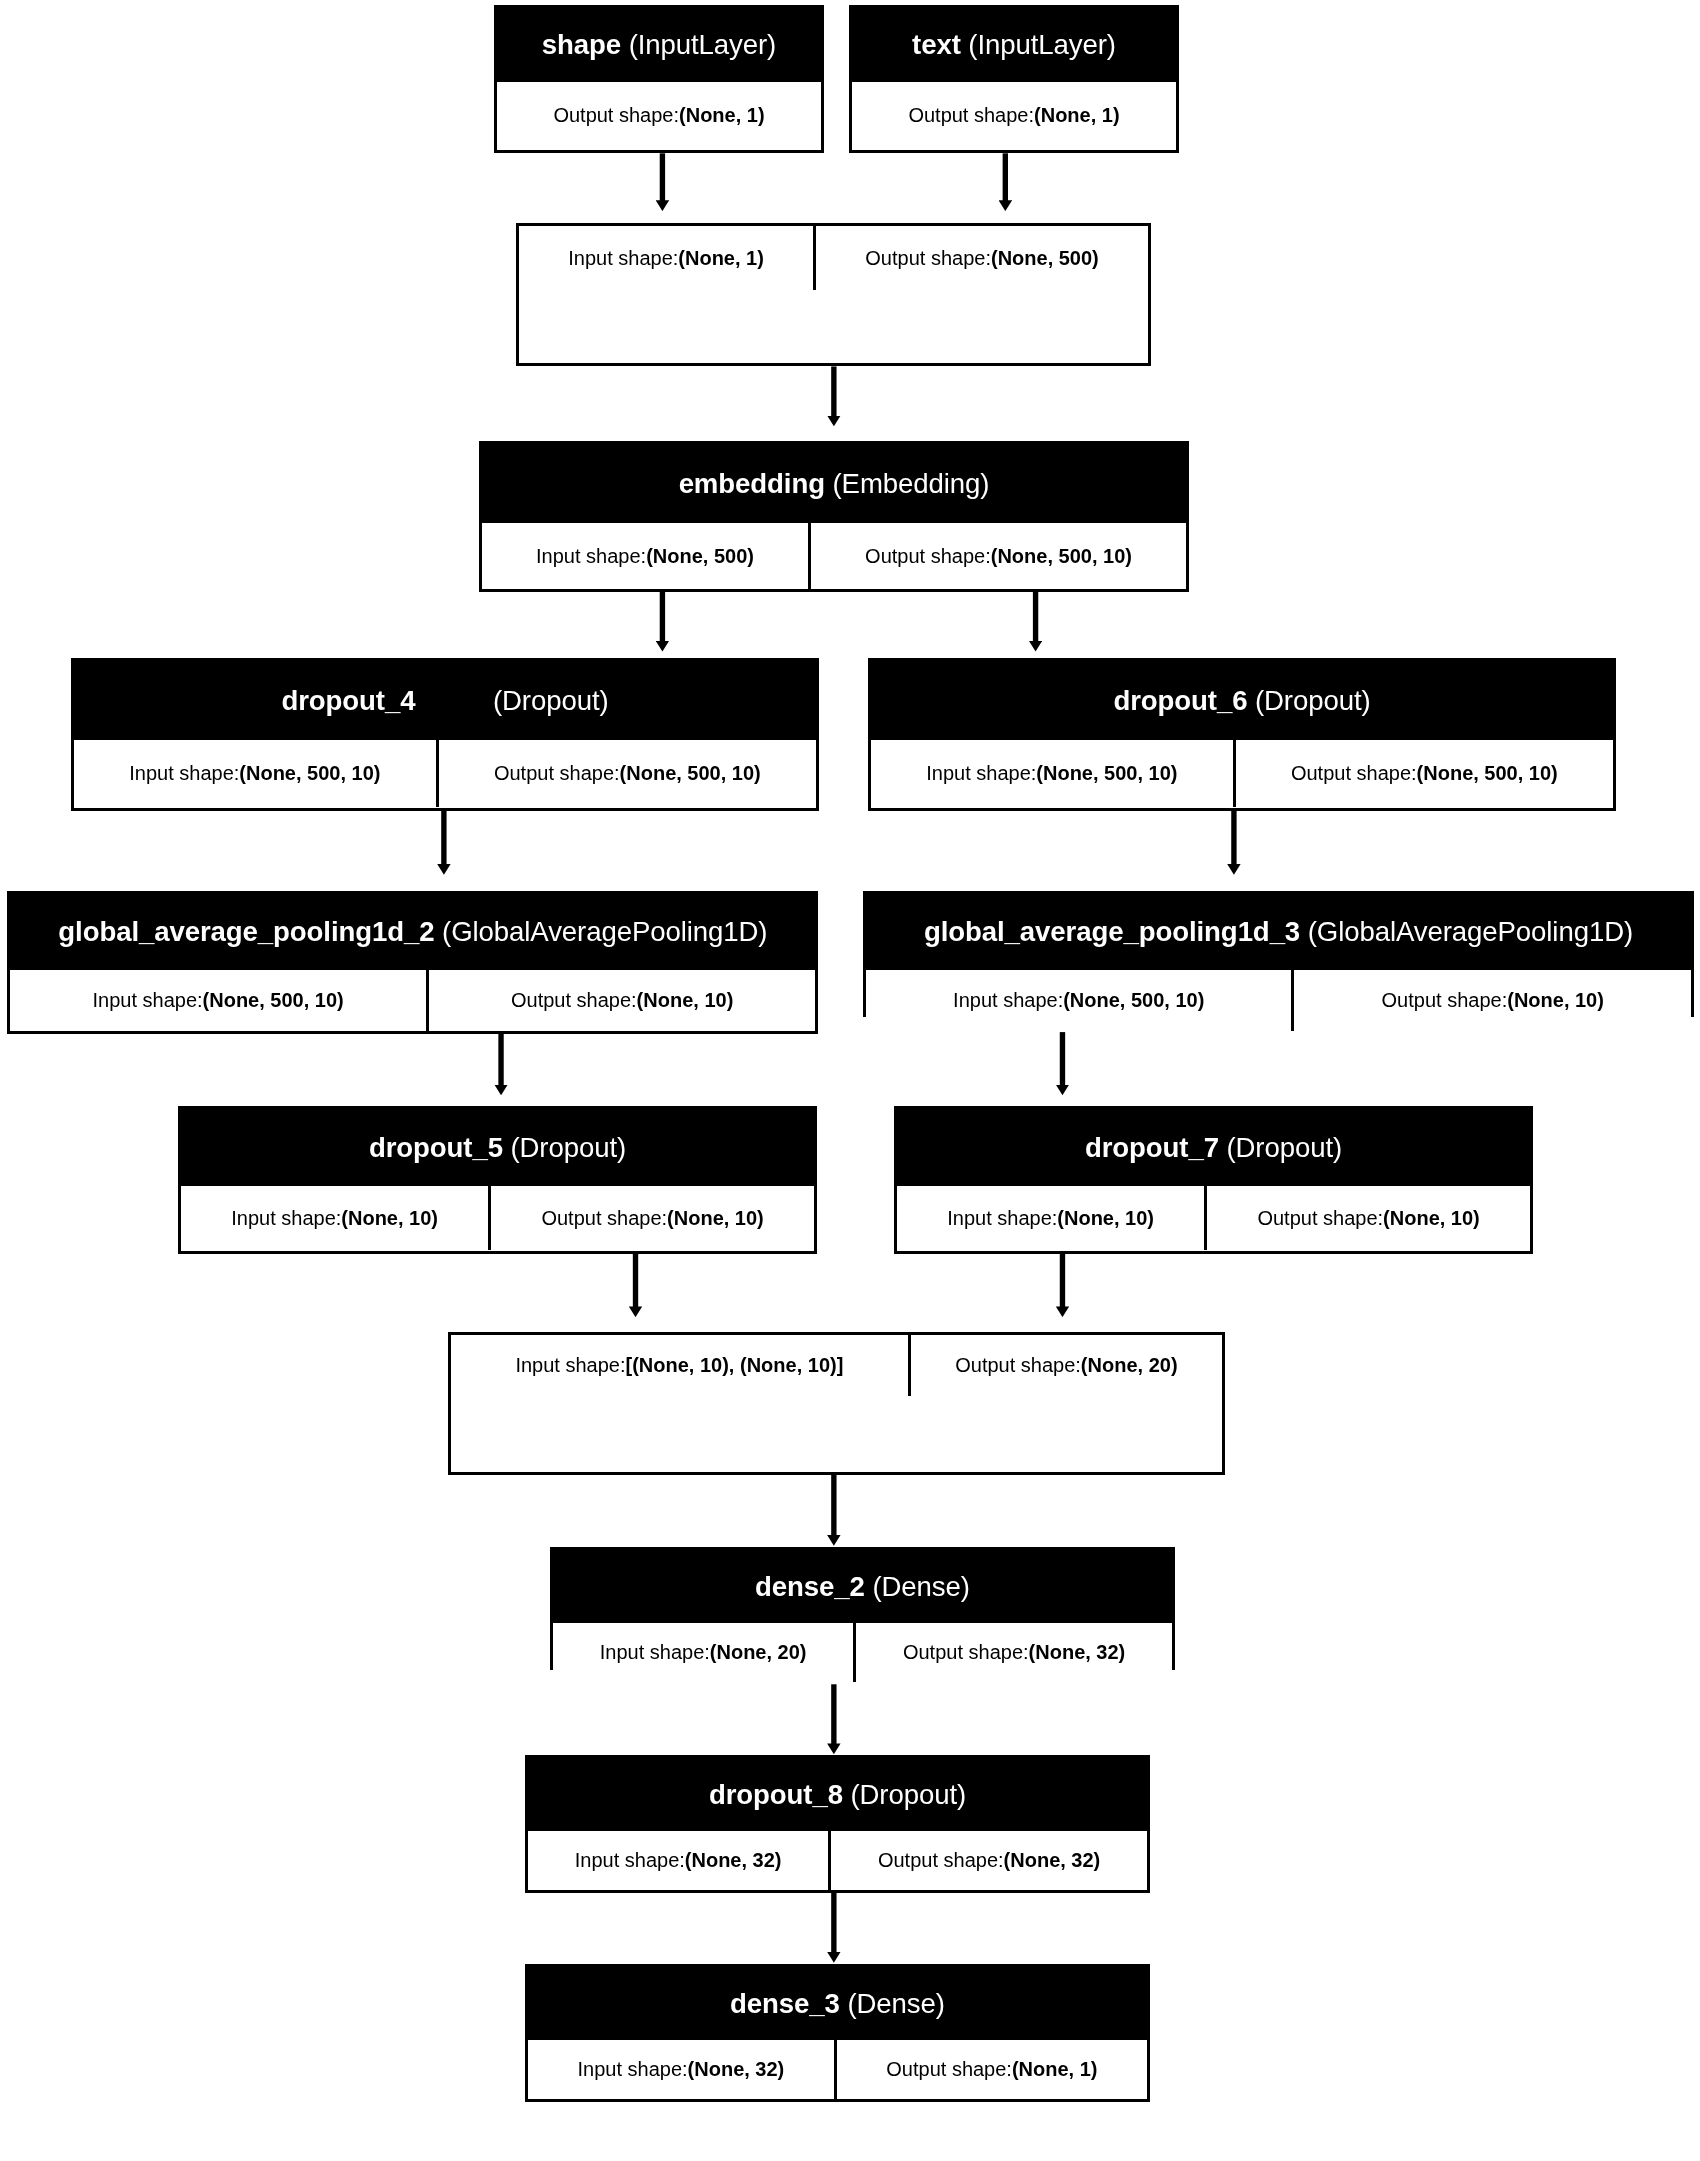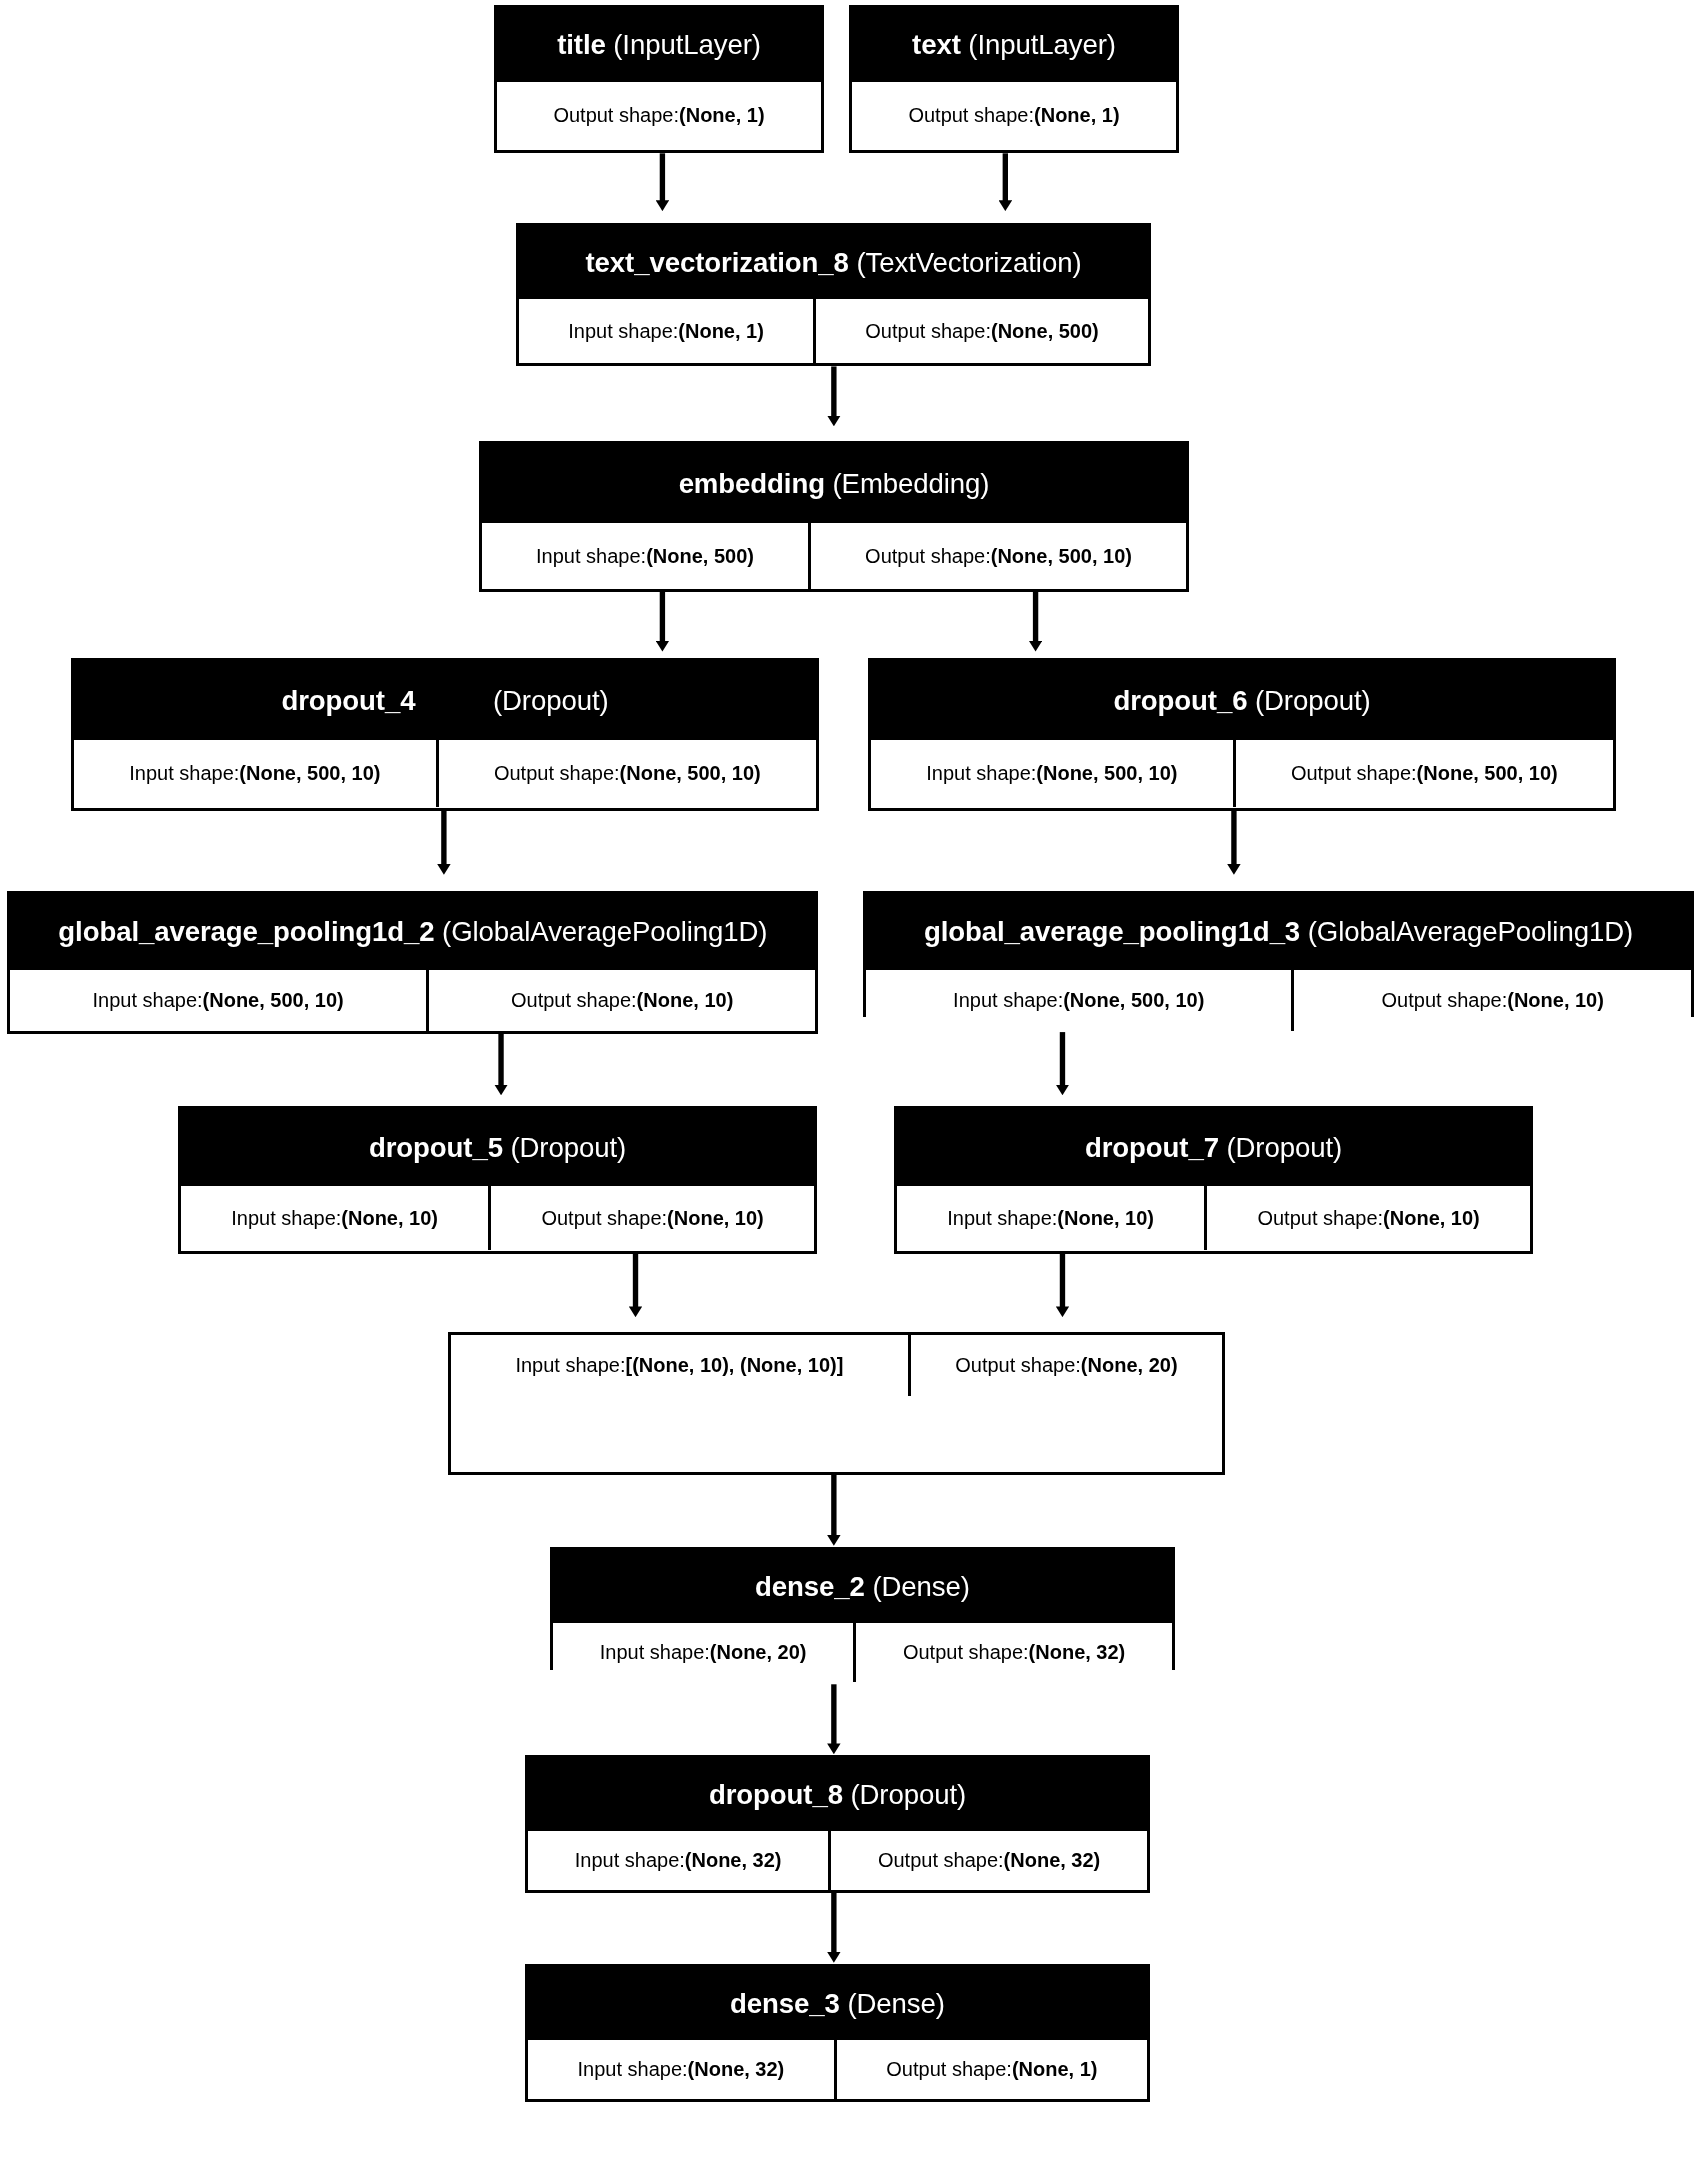--- a/index.html
+++ b/index.html
@@ -111,21 +111,21 @@
       <path d="M 1240,2192 L 1240,2285" stroke="#000000" stroke-width="8" fill="none" marker-end="url(#ah)"></path>
 
       <path d="M 1240,2505 L 1240,2595" stroke="#000000" stroke-width="8" fill="none" marker-end="url(#ah)"></path>
 
       <path d="M 1240,2815 L 1240,2905" stroke="#000000" stroke-width="8" fill="none" marker-end="url(#ah)"></path>
     </svg>
   </div>
 
   <div class="node" style="left:494px; top:5.4px; width:330px; height:148px;">
     <div class="hdr h-title" style="height:74px;">
-      <span class="nm">title</span>
+      <span class="nm">shape</span>
       <span>&nbsp;</span>
       <span class="ty">(InputLayer)</span>
     </div>
     <div class="shapes" style="height:67px;">
       <div class="cell s-txt">
         <span class="lbl">Output shape: </span>
         <span class="val">(None, 1)</span>
       </div>
     </div>
   </div>
@@ -138,25 +138,20 @@
     </div>
     <div class="shapes" style="height:67px;">
       <div class="cell s-txt">
         <span class="lbl">Output shape: </span>
         <span class="val">(None, 1)</span>
       </div>
     </div>
   </div>
 
   <div class="node" style="left:516px; top:223px; width:635px; height:143px;">
-    <div class="hdr h-long" style="height:73px;">
-      <span class="nm">text_vectorization_8</span>
-      <span>&nbsp;</span>
-      <span class="ty">(TextVectorization)</span>
-    </div>
     <div class="shapes" style="height:64px;">
       <div class="cell s-txt">
         <span class="lbl">Input shape: </span>
         <span class="val">(None, 1)</span>
       </div>
       <div class="cell right s-txt">
         <span class="lbl">Output shape: </span>
         <span class="val">(None, 500)</span>
       </div>
     </div>

